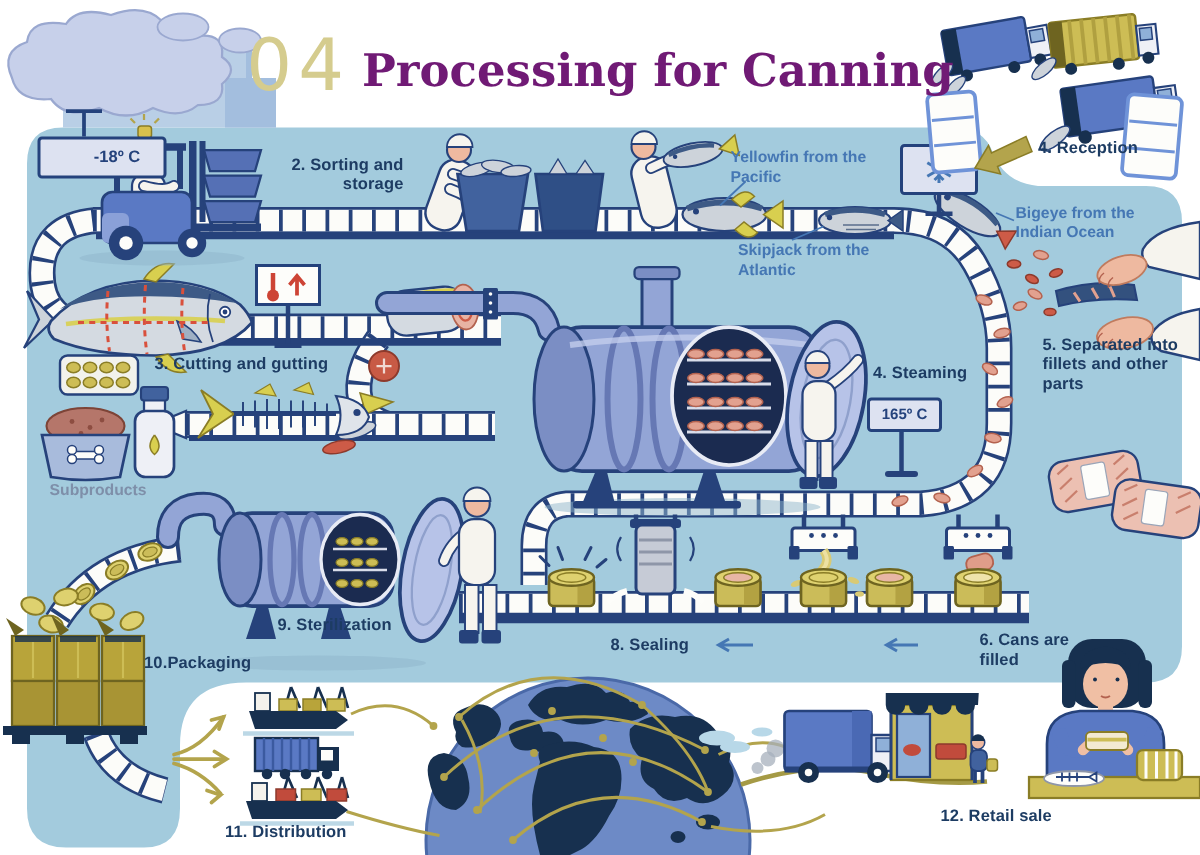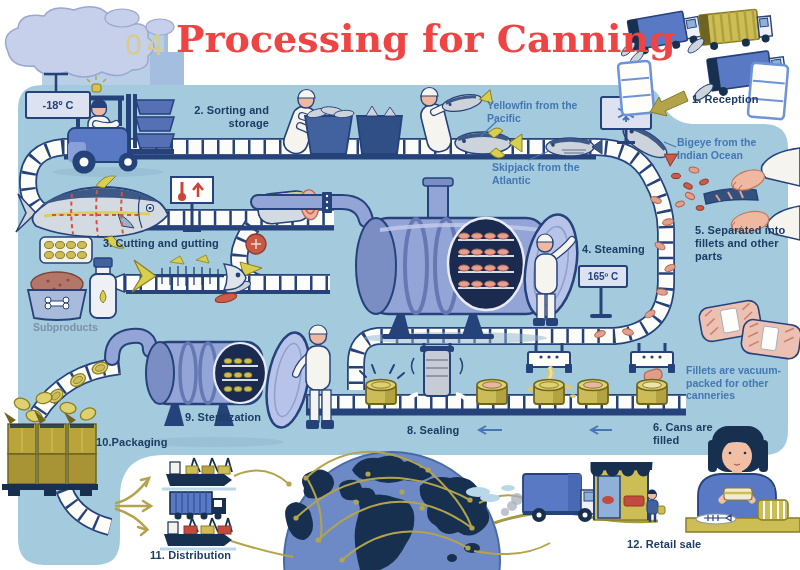--- a/index.html
+++ b/index.html
@@ -5,26 +5,26 @@
   html,body{margin:0;padding:0;background:#fff;}
   .stage{position:relative;width:800px;height:570px;background:#ffffff;overflow:hidden;
          font-family:"Liberation Sans",sans-serif;}
   .stage svg{position:absolute;left:0;top:0;}
   .lbl{position:absolute;z-index:6;}
   .step{font-weight:700;font-size:11px;line-height:1.18;color:#1d3c63;letter-spacing:.1px;}
   .ann{font-weight:700;font-size:10.5px;line-height:1.2;color:#4577b4;}
   .muted{color:#7e8fa9;}
   .sign{position:absolute;z-index:6;background:#dde2f1;border:2px solid #24427c;border-radius:3px;
         color:#24427c;font-weight:700;text-align:center;}
-  .sign.cold{left:25px;top:91px;width:62px;height:24px;line-height:24px;font-size:11px;}
+  .sign.cold{left:25px;top:91px;width:62px;height:24px;line-height:24px;font-size:11px;padding-left:20px;}
   .sign.steam{left:578px;top:265px;width:46px;height:19px;line-height:19px;font-size:10px;}
   .title{position:absolute;left:0;top:16px;width:800px;text-align:center;z-index:6;}
-  .t-num{font-family:"DejaVu Sans",sans-serif;font-size:28px;color:#d5cc8e;letter-spacing:4px;
+  .t-num{font-family:"DejaVu Sans",sans-serif;font-size:48px;color:#d5cc8e;letter-spacing:4px;
          font-weight:400;margin-right:8px;vertical-align:-3px;}
-  .t-main{font-family:"DejaVu Serif",serif;font-weight:700;font-size:38px;color:#ef4444;}
+  .t-main{font-family:"DejaVu Serif",serif;font-weight:700;font-size:30px;color:#701a75;}
   
   .belt-o{fill:none;stroke:#26427b;stroke-width:18;}
   .belt-i{fill:none;stroke:#fcfcf9;stroke-width:14.5;}
   .belt-t{fill:none;stroke:#26427b;stroke-width:14.5;stroke-dasharray:2.5 13;}
   .base{fill:none;stroke:#26427b;}
   .pipe-o{fill:none;stroke:#26427b;stroke-width:16;stroke-linecap:round;}
   .pipe-i{fill:none;stroke:#93a5d6;stroke-width:12;stroke-linecap:round;}
   .fp{fill:#e2a18f;stroke:#b3624f;stroke-width:1;}
   .fr{fill:#cd5b47;stroke:#8d3a2c;stroke-width:1;}
   .gold-arc{fill:none;stroke:#b3a44c;stroke-width:2;}
@@ -750,34 +750,33 @@
   <g stroke="#4577b4" stroke-width="2" fill="none">
     <path d="M502,430 H480 M486,426 L479,430 L486,434"></path>
     <path d="M612,430 H592 M598,426 L591,430 L598,434"></path>
   </g>
 </svg>
 
 <div class="title">
   <span class="t-num">04</span><span class="t-main">Processing for Canning</span>
 </div>
 
-<div class="lbl step" style="left:692px;top:93px;">1. Reception</div>
+<div class="lbl step" style="left:692px;top:93px;">4. Reception</div>
 <div class="lbl step" style="left:185px;top:104px;width:84px;text-align:right;">2. Sorting and storage</div>
 <div class="lbl step" style="left:103px;top:237px;">3. Cutting and gutting</div>
 <div class="lbl step" style="left:582px;top:243px;">4. Steaming</div>
 <div class="lbl step" style="left:695px;top:224px;width:102px;">5. Separated into fillets and other parts</div>
 <div class="lbl step" style="left:619px;top:421px;width:64px;margin-left:34px;">6. Cans are filled</div>
 <div class="lbl step" style="left:407px;top:424px;">8. Sealing</div>
 <div class="lbl step" style="left:185px;top:411px;">9. Sterilization</div>
 <div class="lbl step" style="left:96px;top:436px;">10.Packaging</div>
 <div class="lbl step" style="left:150px;top:549px;">11. Distribution</div>
 <div class="lbl step" style="left:627px;top:538px;">12. Retail sale</div>
 
 <div class="lbl ann" style="left:487px;top:99px;width:92px;">Yellowfin from the Pacific</div>
 <div class="lbl ann" style="left:492px;top:161px;width:92px;">Skipjack from the Atlantic</div>
 <div class="lbl ann" style="left:677px;top:136px;width:100px;">Bigeye from the Indian Ocean</div>
 <div class="lbl ann muted" style="left:33px;top:321px;">Subproducts</div>
-<div class="lbl ann" style="left:686px;top:364px;width:112px;">Fillets are vacuum-packed for other canneries</div>
 
 <div class="sign cold">-18º C</div>
 <div class="sign steam">165º C</div>
 
 </div>
 
 </body></html>

